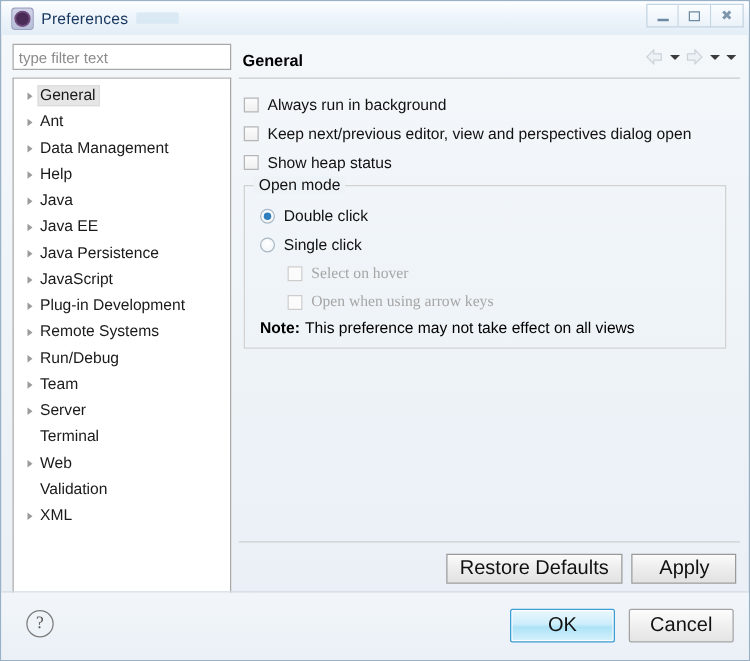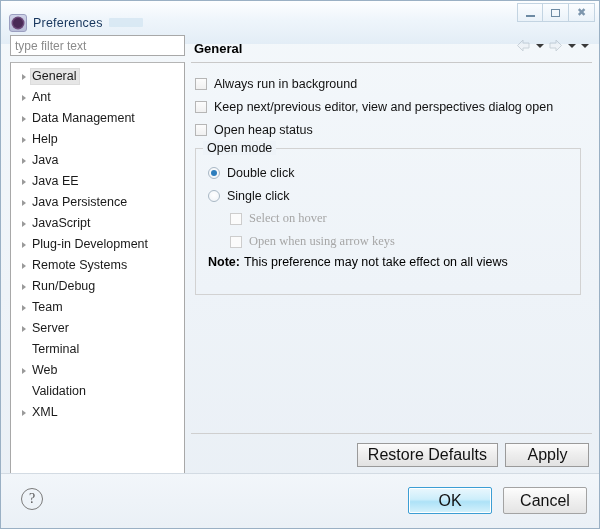--- a/index.html
+++ b/index.html
@@ -18,21 +18,21 @@
     width: 600px; height: 529px;
     box-sizing: border-box;
     background: linear-gradient(180deg, #f4f8fb 0%, #eef3f8 55%, #e9eff5 100%);
     border: 1px solid #9ab0c4;
     overflow: hidden;
   }
 
   
   .titlebar {
     position: absolute; left: 0; top: 0;
-    width: 600px; height: 43px;
+    width: 600px; height: 27px;
     background: linear-gradient(180deg, #fdfeff 0%, #eef5fb 45%, #e3edf6 100%);
     display: flex; align-items: center;
   }
   .title-icon {
     width: 18px; height: 18px;
     margin-left: 8px; margin-right: 6px;
     border-radius: 3px;
     background: linear-gradient(180deg, #cfd2e8 0%, #b9bed8 100%);
     border: 1px solid #9b9fc0;
     display: flex; align-items: center; justify-content: center;
@@ -187,21 +187,21 @@
   }
   .cb.disabled { border-color: #cdcdcd; background: #fbfbfb; }
   .row .txt { font-size: 12.5px; color: #111; }
   .row .txt.disabled { color: #a6a6a6; font-family: Liberation Serif, serif; }
 
   
   .group {
     position: relative;
     margin: 7px 11px 0 4px;
     border: 1px solid #d2d2d2;
-    padding: 12px 8px 17px 8px;
+    padding: 12px 8px 1px 8px;
   }
   .group-title {
     position: absolute; top: -8px; left: 7px;
     background: #eef3f8;
     padding: 0 4px;
     font-size: 12.5px; color: #111;
   }
   .rb {
     width: 12px; height: 12px;
     border-radius: 50%;
@@ -448,21 +448,21 @@
         <div class="row">
           <span class="cb"></span>
           <span class="txt">Always run in background</span>
         </div>
         <div class="row">
           <span class="cb"></span>
           <span class="txt">Keep next/previous editor, view and perspectives dialog open</span>
         </div>
         <div class="row">
           <span class="cb"></span>
-          <span class="txt">Open heap status</span>
+          <span class="txt">Show heap status</span>
         </div>
 
         <div class="group">
           <span class="group-title">Open mode</span>
 
           <div class="row">
             <span class="rb">
                 <span class="dot"></span>
               </span>
             <span class="txt">Double click</span>

